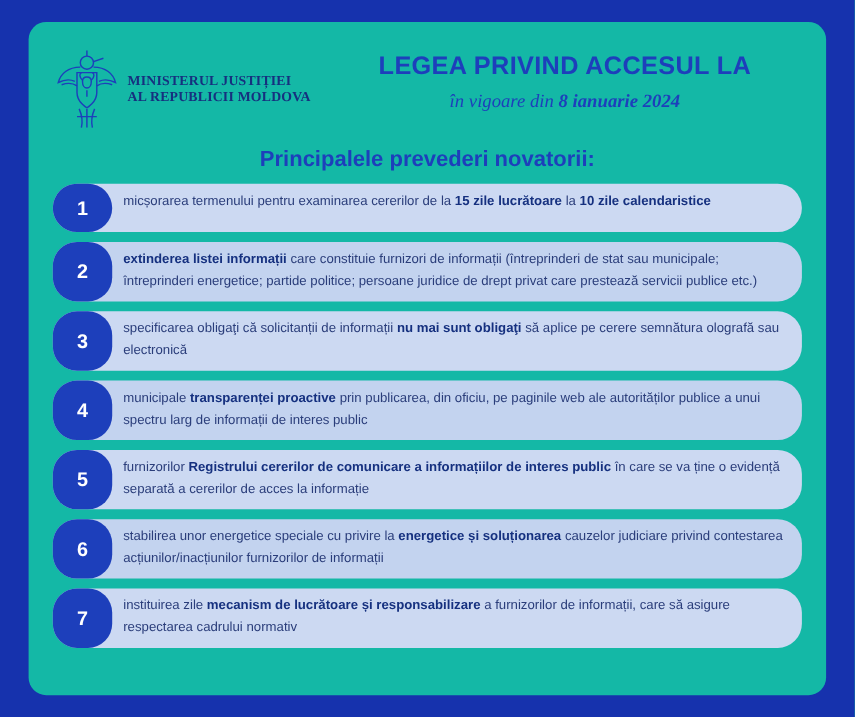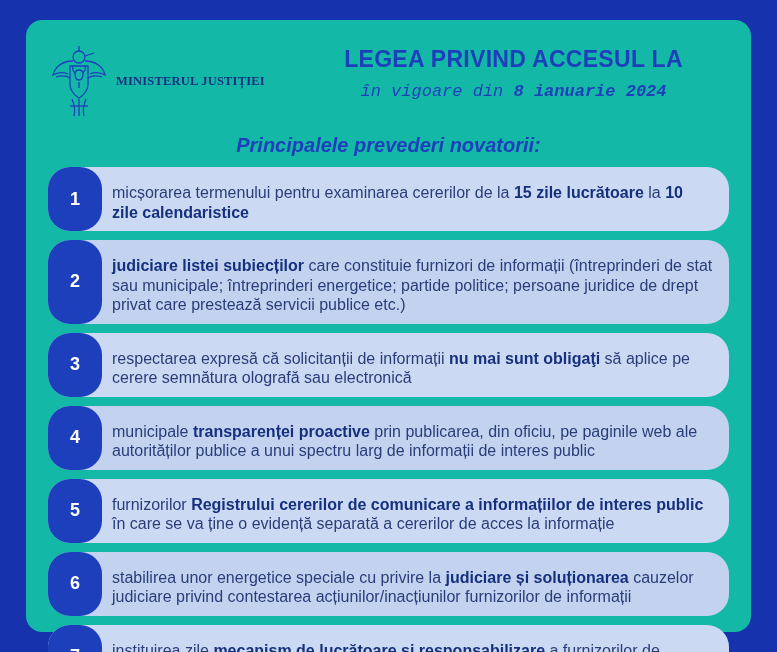--- a/index.html
+++ b/index.html
@@ -60,35 +60,34 @@
     font-weight: bold;
     color: #1d3fbb;
     line-height: 31px;
     letter-spacing: 0.3px;
   }
   .subtitle {
     margin-top: 7px;
     font-size: 17px;
     color: #1d3fbb;
     font-style: italic;
-    font-family: Liberation Mono, monospace;
+    font-family: Liberation Serif, serif;
   }
   .subtitle b {
     font-weight: bold;
     font-style: italic;
   }
   
   .section-heading {
     text-align: center;
     color: #1d3fbb;
     font-size: 20px;
     font-weight: bold;
     margin-top: 16px;
     margin-bottom: 10px;
-    font-style: italic;
   }
   
   .list {
     padding: 0 22px;
   }
   .item {
     position: relative;
     display: flex;
     align-items: stretch;
     background: #ccd9f2;
@@ -107,22 +106,22 @@
     font-size: 18px;
     font-weight: bold;
     display: flex;
     align-items: center;
     justify-content: center;
     position: relative;
     z-index: 2;
   }
   .txt {
     flex: 1;
-    padding: 16px 16px 9px 10px;
-    font-size: 16px;
+    padding: 6px 16px 9px 10px;
+    font-size: 12px;
     line-height: 19.5px;
     color: #2a3d7a;
     display: flex;
     align-items: flex-start;
   }
   .txt b {
     font-weight: bold;
     color: #15307f;
   }
 </style>
@@ -156,20 +155,21 @@
 
             <path d="M22 55 C25 62 25 68 24 72"></path>
             <path d="M29 55 L29 72"></path>
             <path d="M36 55 C33 62 33 68 34 72"></path>
             <path d="M20 62 L38 62"></path>
           </g>
         </svg>
       </span>
       <span class="ministry-name">
         <span>MINISTERUL JUSTIȚIEI</span><br>
+        <span>AL REPUBLICII MOLDOVA</span>
       </span>
     </div>
 
     <div class="title-block">
       <div class="title-line">LEGEA PRIVIND ACCESUL LA</div>
       <div class="subtitle"><span>în vigoare din </span><b>8 ianuarie 2024</b></div>
     </div>
 
   </div>
 
@@ -178,45 +178,45 @@
   <div class="list">
       <div class="item">
         <div class="num">1</div>
         <div class="txt">
           <div><span>micșorarea termenului pentru examinarea cererilor de la </span><b>15 zile lucrătoare</b><span> la </span><b>10 zile calendaristice</b></div>
         </div>
       </div>
       <div class="item alt">
         <div class="num">2</div>
         <div class="txt">
-          <div><b>judiciare listei subiecților</b><span> care constituie furnizori de informații (întreprinderi de stat sau municipale; întreprinderi energetice; partide politice; persoane juridice de drept privat care prestează servicii publice etc.)</span></div>
+          <div><b>extinderea listei informații</b><span> care constituie furnizori de informații (întreprinderi de stat sau municipale; întreprinderi energetice; partide politice; persoane juridice de drept privat care prestează servicii publice etc.)</span></div>
         </div>
       </div>
       <div class="item">
         <div class="num">3</div>
         <div class="txt">
-          <div><span>respectarea expresă că solicitanții de informații </span><b>nu mai sunt obligaţi</b><span> să aplice pe cerere semnătura olografă sau electronică</span></div>
+          <div><span>specificarea obligaţi că solicitanții de informații </span><b>nu mai sunt obligaţi</b><span> să aplice pe cerere semnătura olografă sau electronică</span></div>
         </div>
       </div>
       <div class="item alt">
         <div class="num">4</div>
         <div class="txt">
           <div><span>municipale </span><b>transparenței proactive</b><span> prin publicarea, din oficiu, pe paginile web ale autorităților publice a unui spectru larg de informații de interes public</span></div>
         </div>
       </div>
       <div class="item">
         <div class="num">5</div>
         <div class="txt">
           <div><span>furnizorilor </span><b>Registrului cererilor de comunicare a informațiilor de interes public</b><span> în care se va ține o evidență separată a cererilor de acces la informație</span></div>
         </div>
       </div>
       <div class="item alt">
         <div class="num">6</div>
         <div class="txt">
-          <div><span>stabilirea unor energetice speciale cu privire la </span><b>judiciare și soluționarea</b><span> cauzelor judiciare privind contestarea acțiunilor/inacțiunilor furnizorilor de informații</span></div>
+          <div><span>stabilirea unor energetice speciale cu privire la </span><b>energetice și soluționarea</b><span> cauzelor judiciare privind contestarea acțiunilor/inacțiunilor furnizorilor de informații</span></div>
         </div>
       </div>
       <div class="item">
         <div class="num">7</div>
         <div class="txt">
           <div><span>instituirea zile </span><b>mecanism de lucrătoare și responsabilizare</b><span> a furnizorilor de informații, care să asigure respectarea cadrului normativ</span></div>
         </div>
       </div>
     </div>
 

